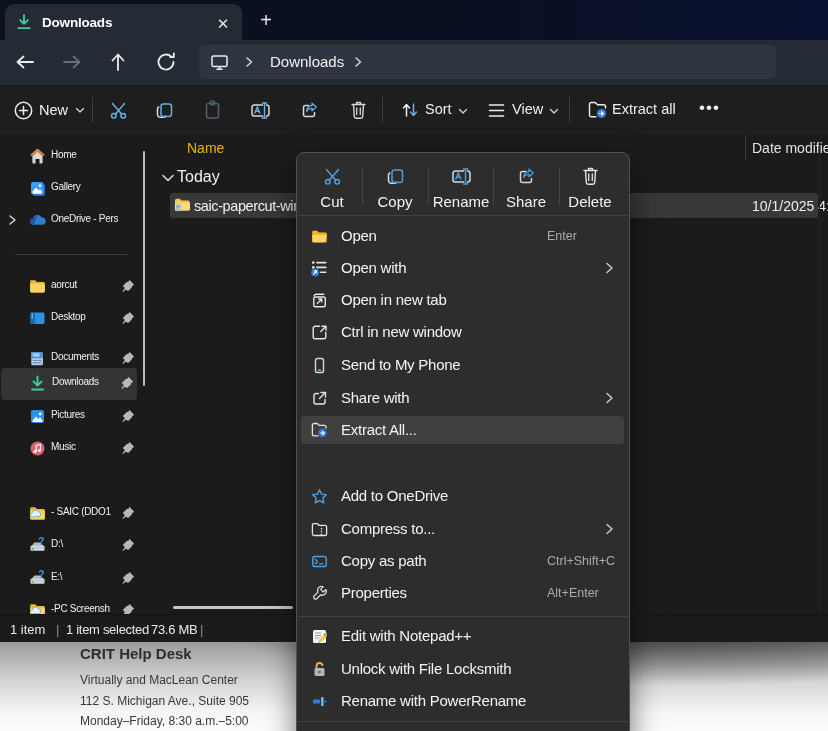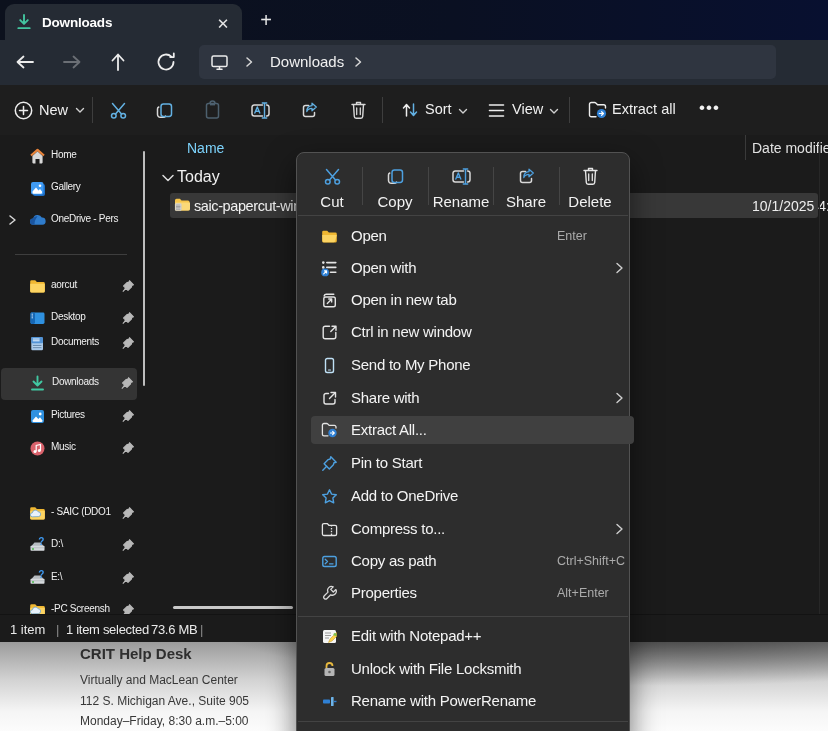--- a/index.html
+++ b/index.html
@@ -52,21 +52,21 @@
   #webpage .p { position:absolute; left:80px; font-size:12px; color:#383838; }
 
   
   #menu { left:296px; top:152px; width:334px; height:600px; background:#2d2d2d;
     border:1px solid #525252; border-radius:8px;
     box-shadow:0 12px 30px rgba(0,0,0,0.55); }
   .mbtn { position:absolute; top:10px; width:60px; text-align:center; }
   .mbtn .bl { position:absolute; top:30px; width:100%; text-align:center; font-size:15px; color:#f2f2f2; }
   .msep-v { position:absolute; top:14px; width:1px; height:38px; background:#454545; }
   .msep-h { position:absolute; left:1px; width:330px; height:1px; background:#434343; }
-  .mrow { position:absolute; left:14px; width:323px; height:28px; border-radius:4px;text-decoration:underline; }
+  .mrow { position:absolute; left:4px; width:323px; height:28px; border-radius:4px;text-decoration:underline; }
   .mrow.hl { background:#404040; }
   .mrow .mic { position:absolute; left:10px; top:6px; width:17px; height:17px; }
   .mrow .mtx { position:absolute; left:40px; top:5px; font-size:15px; letter-spacing:-0.25px; color:#f4f4f4; white-space:nowrap; }
   .mrow .msc { position:absolute; left:246px; top:7px; font-size:12.5px; color:#ababab; white-space:nowrap; }
   .mrow .mch { position:absolute; left:301px; top:7px; width:14px; height:14px; }
 </style>
 </head>
 <body>
 <div id="stage">
   <div class="abs" id="titlebar"></div>
@@ -168,21 +168,21 @@
     <svg class="abs" style="left:588px;top:16px" width="20" height="18" viewBox="0 0 20 18">
       <path d="M17.5 7 V5.5 a1.8 1.8 0 0 0 -1.8 -1.8 H9.6 L7.8 1.9 a1.6 1.6 0 0 0 -1.1 -0.4 H3.3 a1.8 1.8 0 0 0 -1.8 1.8 V14 a1.8 1.8 0 0 0 1.8 1.8 H8" stroke="#ededed" stroke-width="1.4" fill="none" stroke-linecap="round"></path>
       <circle cx="13.5" cy="12.5" r="4.6" fill="#2f80d4"></circle>
       <path d="M11.3 12.5 h4 M13.6 10.7 l1.9 1.8 -1.9 1.8" stroke="#fff" stroke-width="1.2" fill="none" stroke-linecap="round" stroke-linejoin="round"></path>
     </svg>
     <span class="cmdtxt abs" style="left:612px;top:16px">Extract all</span>
     <span class="cmdtxt abs" style="left:699px;top:13px;font-size:17px;letter-spacing:1px">•••</span>
   </div>
   <div class="abs" id="main">
     <div id="filepane">
-      <div style="position:absolute;left:33px;top:5px;font-size:14px;color:#7dd3fc">Name</div>
+      <div style="position:absolute;left:33px;top:5px;font-size:14px;color:#eab308">Name</div>
       <div style="position:absolute;left:591px;top:0;width:1px;height:25px;background:#3a3a3a"></div>
       <div style="position:absolute;left:598px;top:5px;font-size:14px;color:#e2e2e2;white-space:nowrap">Date modified</div>
       <svg style="position:absolute;left:7px;top:37px" width="14" height="12" viewBox="0 0 14 12">
         <path d="M2 3.5 L7 8.5 L12 3.5" stroke="#dcdcdc" stroke-width="1.5" fill="none" stroke-linecap="round" stroke-linejoin="round"></path>
       </svg>
       <div style="position:absolute;left:23px;top:33px;font-size:16px;color:#f0f0f0">Today</div>
       <div style="position:absolute;left:16px;top:58px;width:648px;height:25px;background:#383838;border-radius:3px">
         <svg style="position:absolute;left:4px;top:4px" width="17" height="16" viewBox="0 0 17 16">
           <path d="M1 3.2 a1.5 1.5 0 0 1 1.5 -1.5 h3.4 l1.6 1.7 h6.5 a1.5 1.5 0 0 1 1.5 1.5 V12 a1.6 1.6 0 0 1 -1.6 1.6 H2.6 A1.6 1.6 0 0 1 1 12 Z" fill="#f7c64d"></path>
           <path d="M1 5.5 h15 V12 a1.6 1.6 0 0 1 -1.6 1.6 H2.6 A1.6 1.6 0 0 1 1 12 Z" fill="#fbd978"></path>
@@ -237,21 +237,21 @@
       <svg class="ic" viewBox="0 0 17 17">
         <rect x="1.5" y="2.5" width="14" height="11.5" rx="1.4" fill="#2f91e0"></rect>
         <rect x="1.5" y="2.5" width="4.5" height="11.5" rx="1.4" fill="#1667b5"></rect>
         <path d="M2.6 4.2 h1.4 M2.6 6 h1.4 M2.6 7.8 h1.4" stroke="#cfe6fa" stroke-width="0.9"></path>
       </svg>
       <span class="lbl">Desktop</span>
       <svg class="pin" viewBox="0 0 14 14">
           <path d="M8.2 1.5 L12.5 5.8 L10.8 6.4 L10.4 8 L7 11.4 L5 9.4 L1.8 12.6 M5 9.4 L2.6 7 L6 3.6 L7.6 3.2 Z" stroke="#b8b8b8" stroke-width="1.1" fill="#b8b8b8" stroke-linejoin="round"></path>
         </svg>
     </div>
-    <div class="siderow" style="top:193px">
+    <div class="siderow" style="top:208px">
       <svg class="ic" viewBox="0 0 17 17">
         <path d="M3.5 2 h7 l3.5 3.5 V14 a1.2 1.2 0 0 1 -1.2 1.2 H3.5 A1.2 1.2 0 0 1 2.3 14 V3.2 A1.2 1.2 0 0 1 3.5 2 Z" fill="#a8c8e8"></path>
         <rect x="2.3" y="2" width="11.7" height="6.2" rx="1" fill="#5292d4"></rect>
         <path d="M4.2 4 h6 M4.2 5.8 h6 M4.2 10.5 h8 M4.2 12.3 h8" stroke="#edf5fd" stroke-width="1" stroke-linecap="round"></path>
         <path d="M4.2 10.5 h8 M4.2 12.6 h8" stroke="#6a8cae" stroke-width="1" stroke-linecap="round"></path>
       </svg>
       <span class="lbl">Documents</span>
       <svg class="pin" viewBox="0 0 14 14">
           <path d="M8.2 1.5 L12.5 5.8 L10.8 6.4 L10.4 8 L7 11.4 L5 9.4 L1.8 12.6 M5 9.4 L2.6 7 L6 3.6 L7.6 3.2 Z" stroke="#b8b8b8" stroke-width="1.1" fill="#b8b8b8" stroke-linejoin="round"></path>
         </svg>
@@ -454,27 +454,20 @@
         </svg>
     </div>
     <div class="mrow hl" style="top:263px">
       <svg class="mic" viewBox="0 0 17 17">
         <path d="M15 6 V5 a1.6 1.6 0 0 0 -1.6 -1.6 H8.2 L6.7 1.9 a1.5 1.5 0 0 0 -1 -0.4 H3 a1.6 1.6 0 0 0 -1.6 1.6 V12.2 a1.6 1.6 0 0 0 1.6 1.6 H7" stroke="#e4e4e4" stroke-width="1.3" fill="none" stroke-linecap="round"></path>
         <circle cx="11.5" cy="11" r="4.2" fill="#2f80d4"></circle>
         <path d="M9.5 11 h3.6 M11.6 9.4 l1.7 1.6 -1.7 1.6" stroke="#fff" stroke-width="1.1" fill="none" stroke-linecap="round" stroke-linejoin="round"></path>
       </svg>
       <span class="mtx">Extract All...</span>
     </div>
-    <div class="mrow" style="top:296px">
-      <svg class="mic" viewBox="0 0 17 17">
-        <path d="M9.8 1.8 L15.2 7.2 L13 7.8 L12.4 9.8 L8.3 13.9 L3.1 8.7 L7.2 4.6 L9.2 4 Z" stroke="#4da0e0" stroke-width="1.4" fill="none" stroke-linejoin="round"></path>
-        <path d="M5.7 11.3 L1.8 15.2" stroke="#4da0e0" stroke-width="1.4" stroke-linecap="round"></path>
-      </svg>
-      <span class="mtx">Pin to Start</span>
-    </div>
     <div class="mrow" style="top:329px">
       <svg class="mic" viewBox="0 0 17 17">
         <path d="M8.5 1.8 L10.6 6.1 L15.3 6.8 L11.9 10.1 L12.7 14.8 L8.5 12.6 L4.3 14.8 L5.1 10.1 L1.7 6.8 L6.4 6.1 Z" stroke="#4da0e0" stroke-width="1.4" fill="none" stroke-linejoin="round"></path>
       </svg>
       <span class="mtx">Add to OneDrive</span>
     </div>
     <div class="mrow" style="top:362px">
       <svg class="mic" viewBox="0 0 17 17">
         <path d="M1.4 4.1 a1.5 1.5 0 0 1 1.5 -1.5 h3.4 l1.6 1.7 h6.2 a1.5 1.5 0 0 1 1.5 1.5 V12.9 a1.6 1.6 0 0 1 -1.6 1.6 H2.9 a1.6 1.6 0 0 1 -1.5 -1.6 Z" stroke="#e4e4e4" stroke-width="1.3" fill="none"></path>
         <path d="M10.5 4.2 v1.4 m0 1.4 v1.4 m0 1.4 v1.4 m0 1.4 v1.4" stroke="#e4e4e4" stroke-width="1.3"></path>

